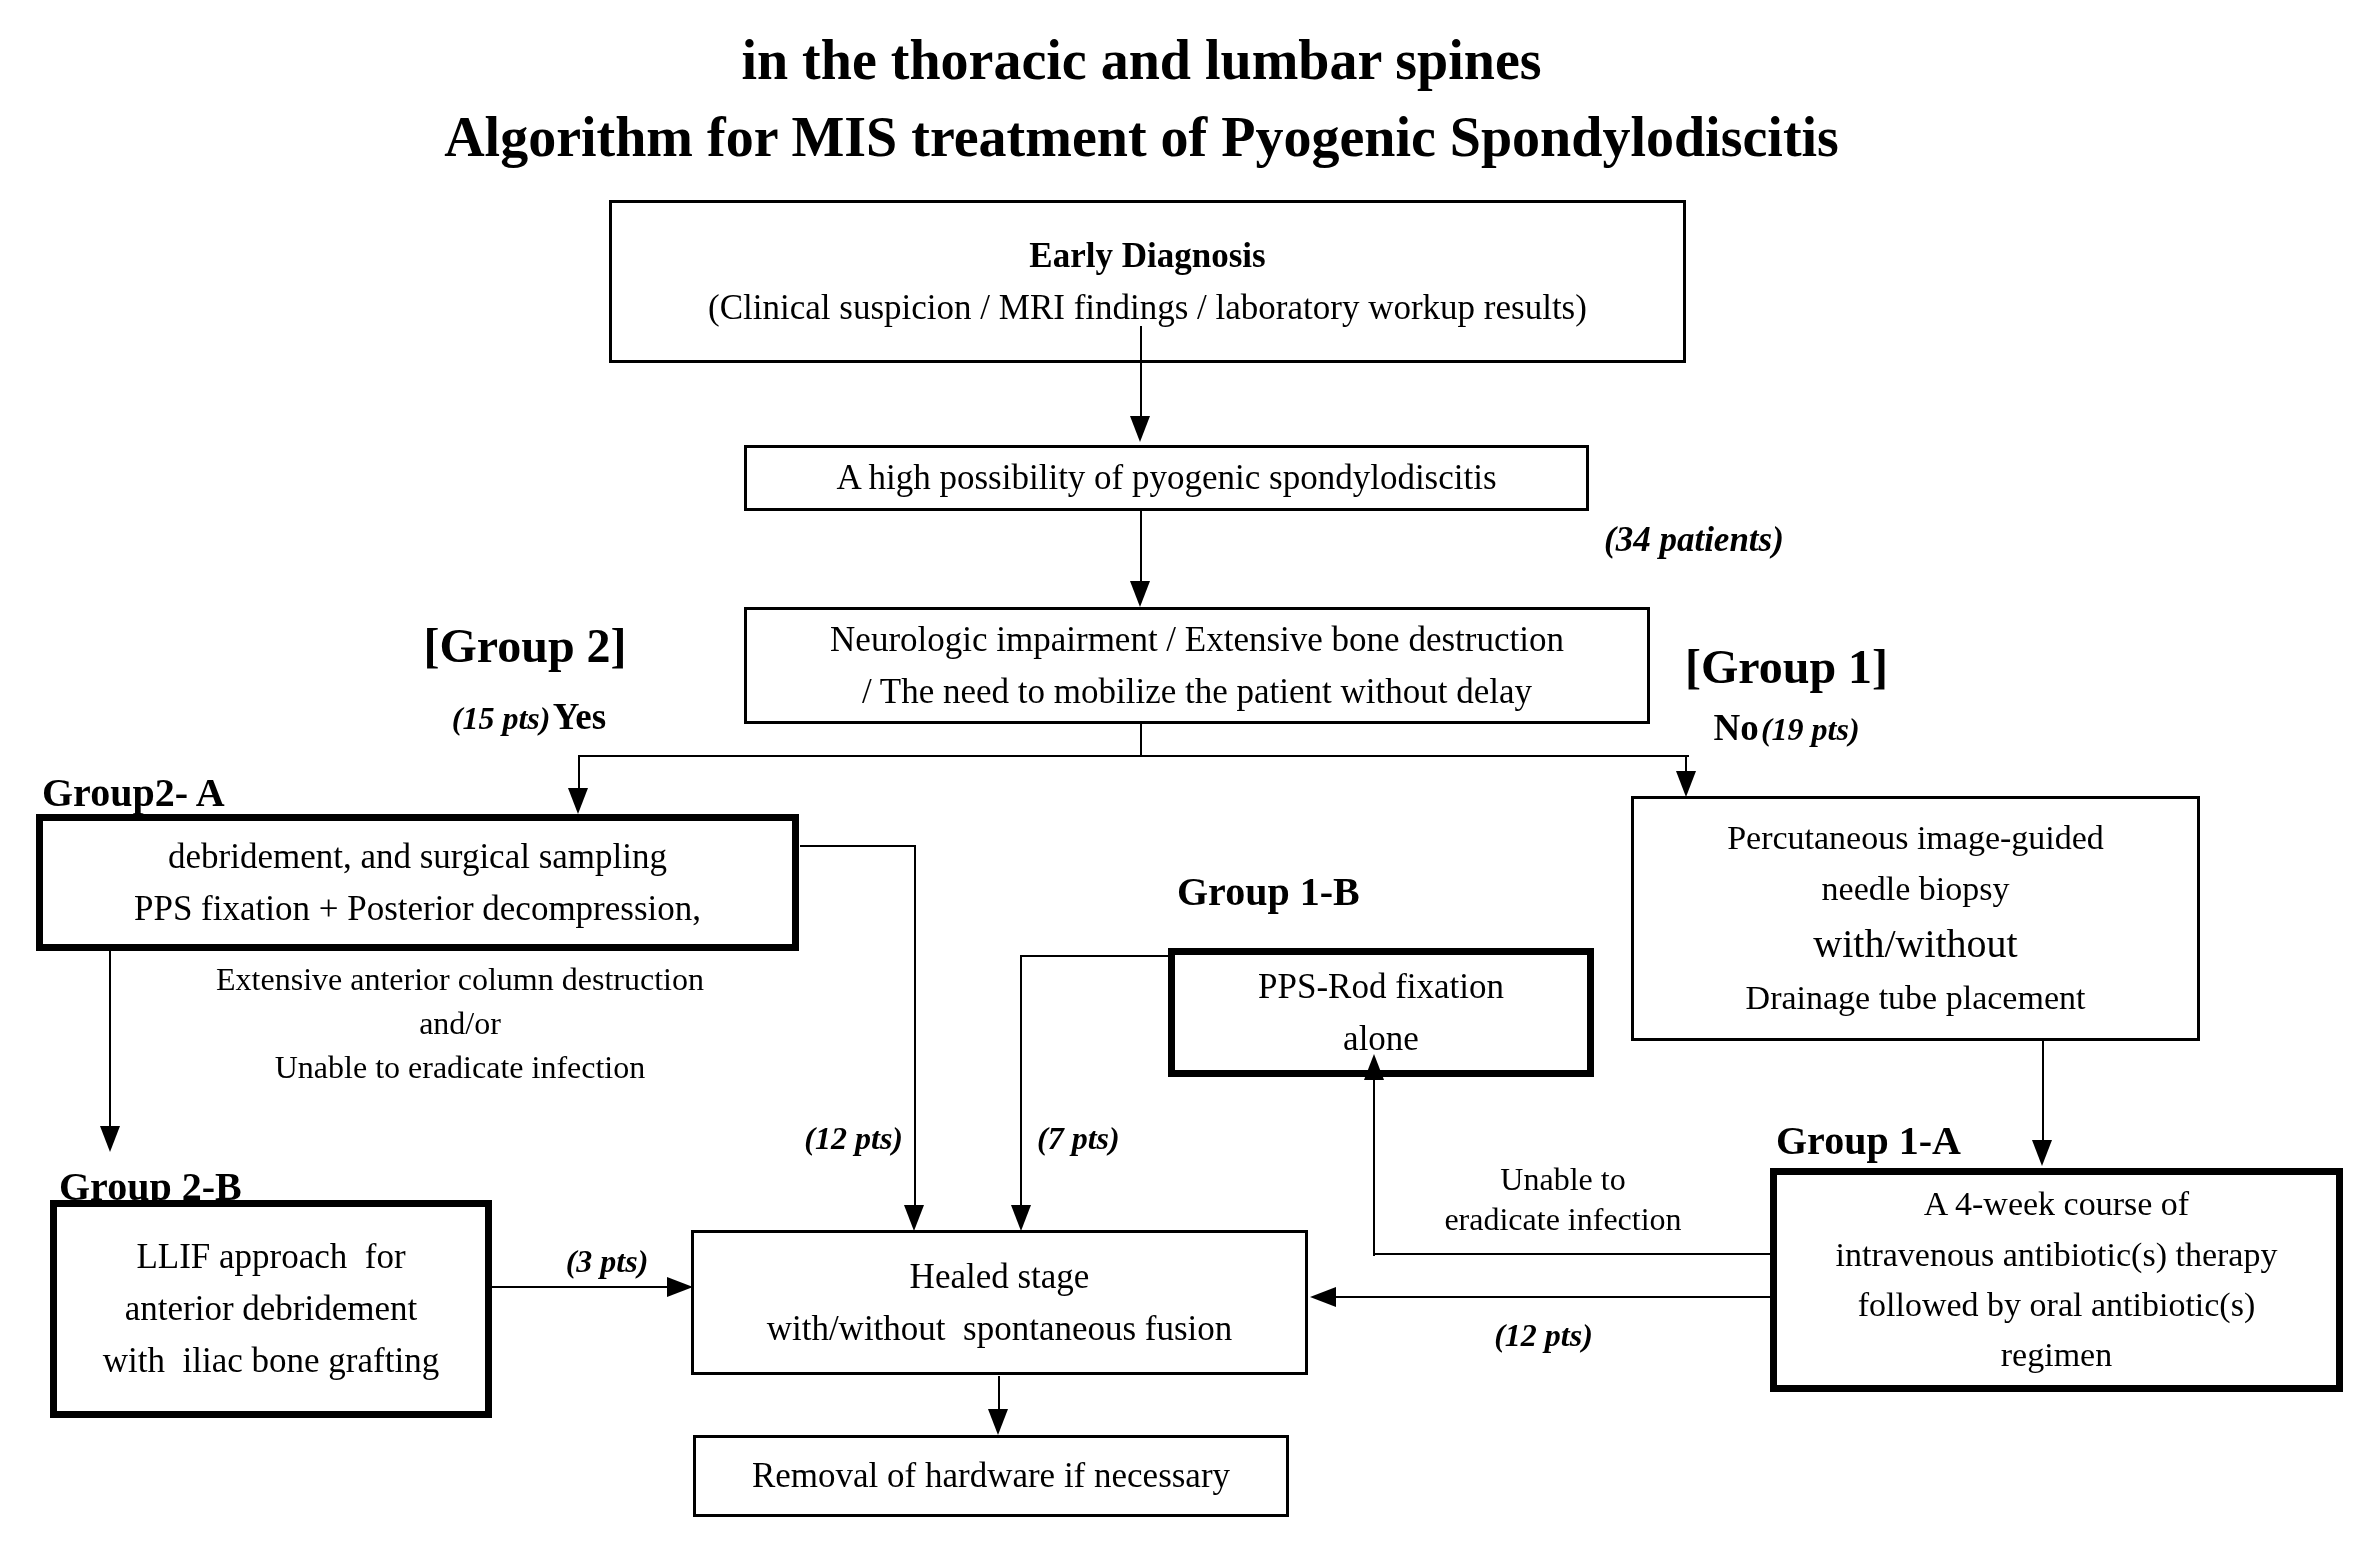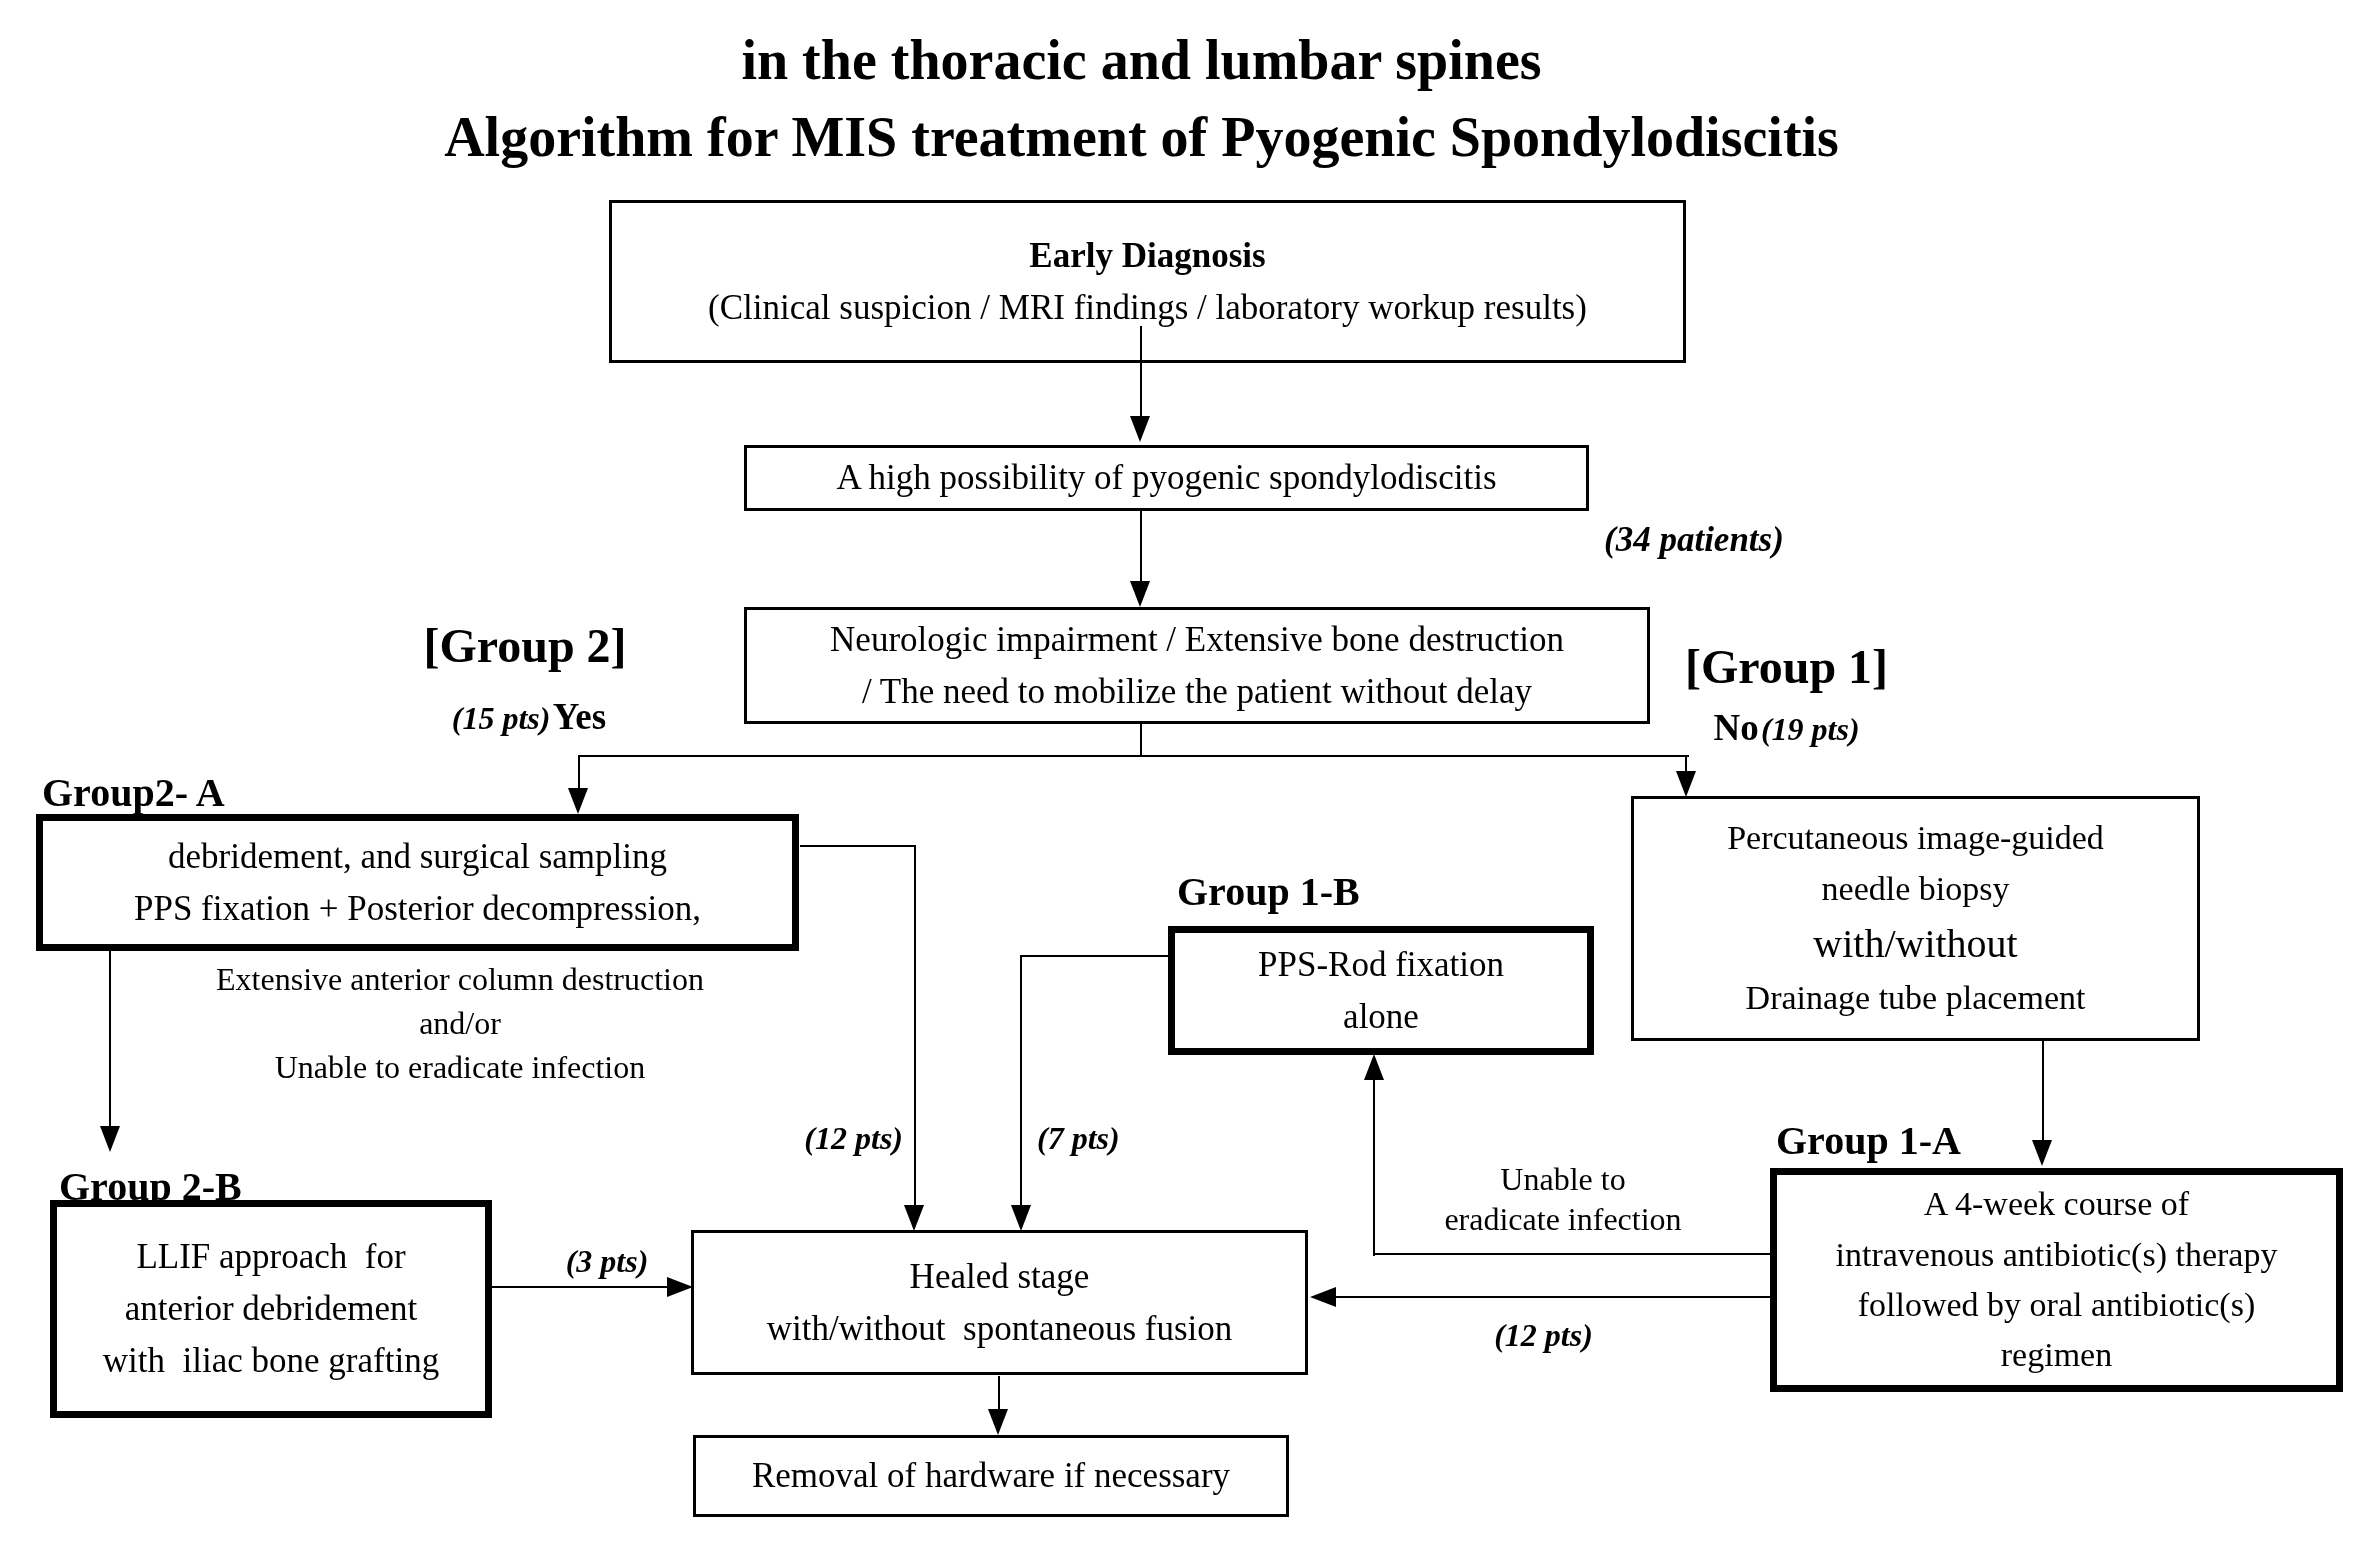--- a/index.html
+++ b/index.html
@@ -125,21 +125,21 @@
   <div class="ptslbl" style="left:523px;top:1243px;width:168px;text-align:center;">(3 pts)</div>
   <div class="ln" style="left:492px;top:1286px;width:177px;height:2.2px;"></div>
   <div class="ah ah-right" style="left:667px;top:1277px;"></div>
 
   <div class="ln" style="left:1021px;top:955px;width:147px;height:2.2px;"></div>
   <div class="ln" style="left:1020px;top:955px;width:2.2px;height:253px;"></div>
   <div class="ah ah-down" style="left:1011px;top:1205px;"></div>
   <div class="ptslbl" style="left:1037px;top:1120px;">(7 pts)</div>
 
   <div class="glabel" style="left:1177px;top:868px;">Group 1-B</div>
-  <div class="bx bxt" style="left:1168px;top:926px;width:426px;height:129px;text-align:center;">
+  <div class="bx bxt" style="left:1168px;top:948px;width:426px;height:129px;text-align:center;">
     <div class="t">PPS-Rod fixation</div>
     <div class="t">alone</div>
   </div>
 
   <div class="bx" style="left:1631px;top:796px;width:569px;height:245px;">
     <div class="t" style="font-size:34px;">Percutaneous image-guided</div>
     <div class="t" style="font-size:34px;">needle biopsy</div>
     <div class="t" style="font-size:40px;">with/without</div>
     <div class="t" style="font-size:34px;">Drainage tube placement</div>
   </div>

